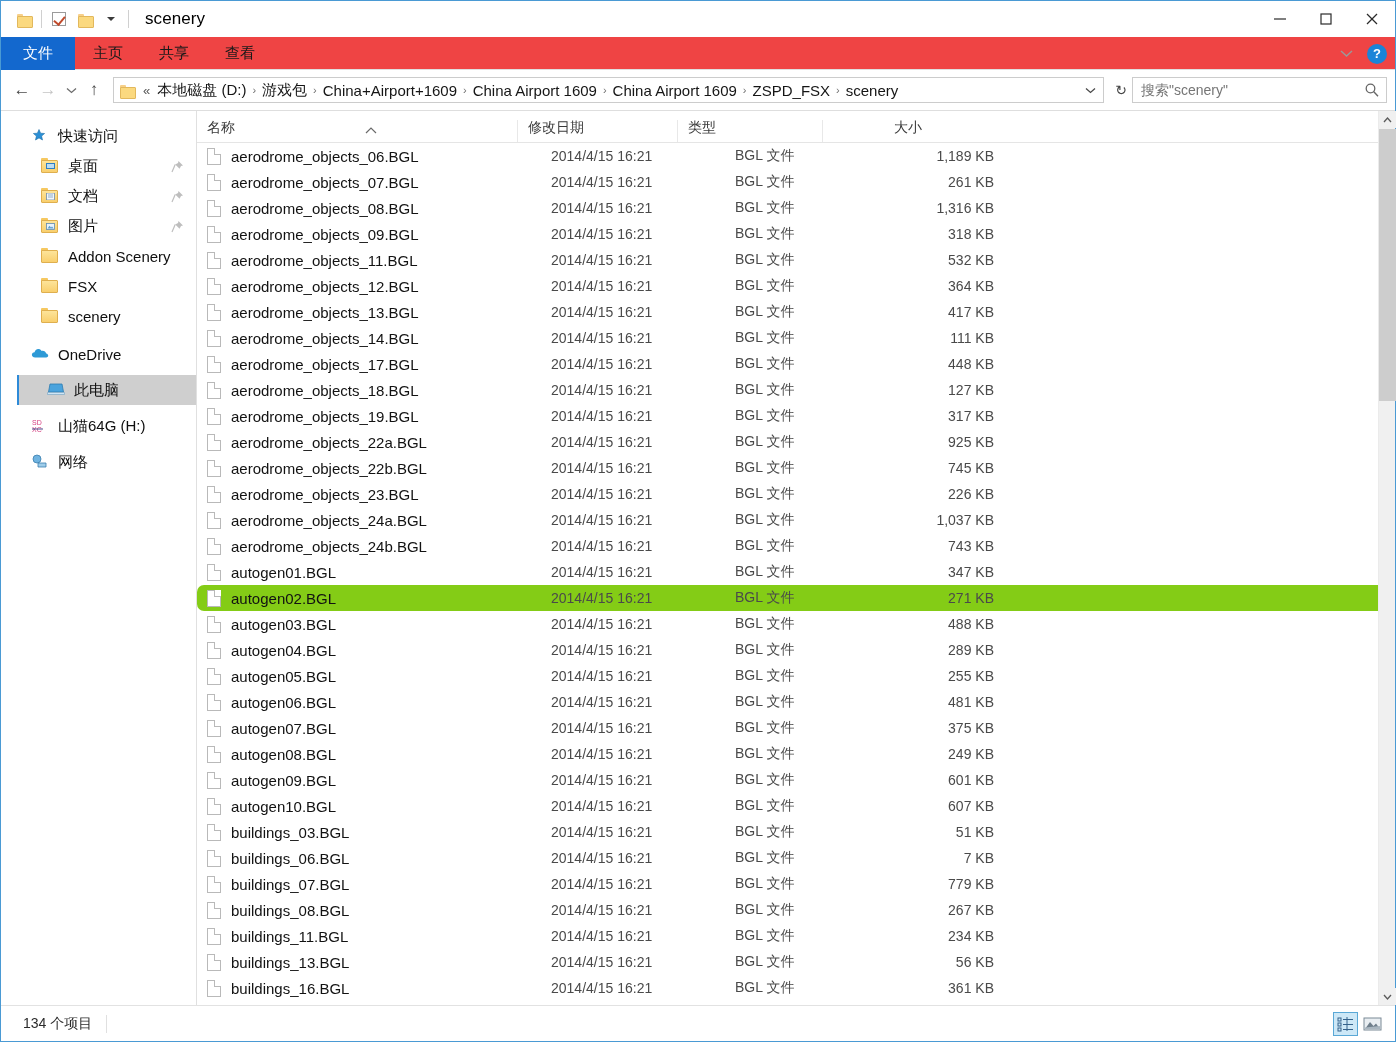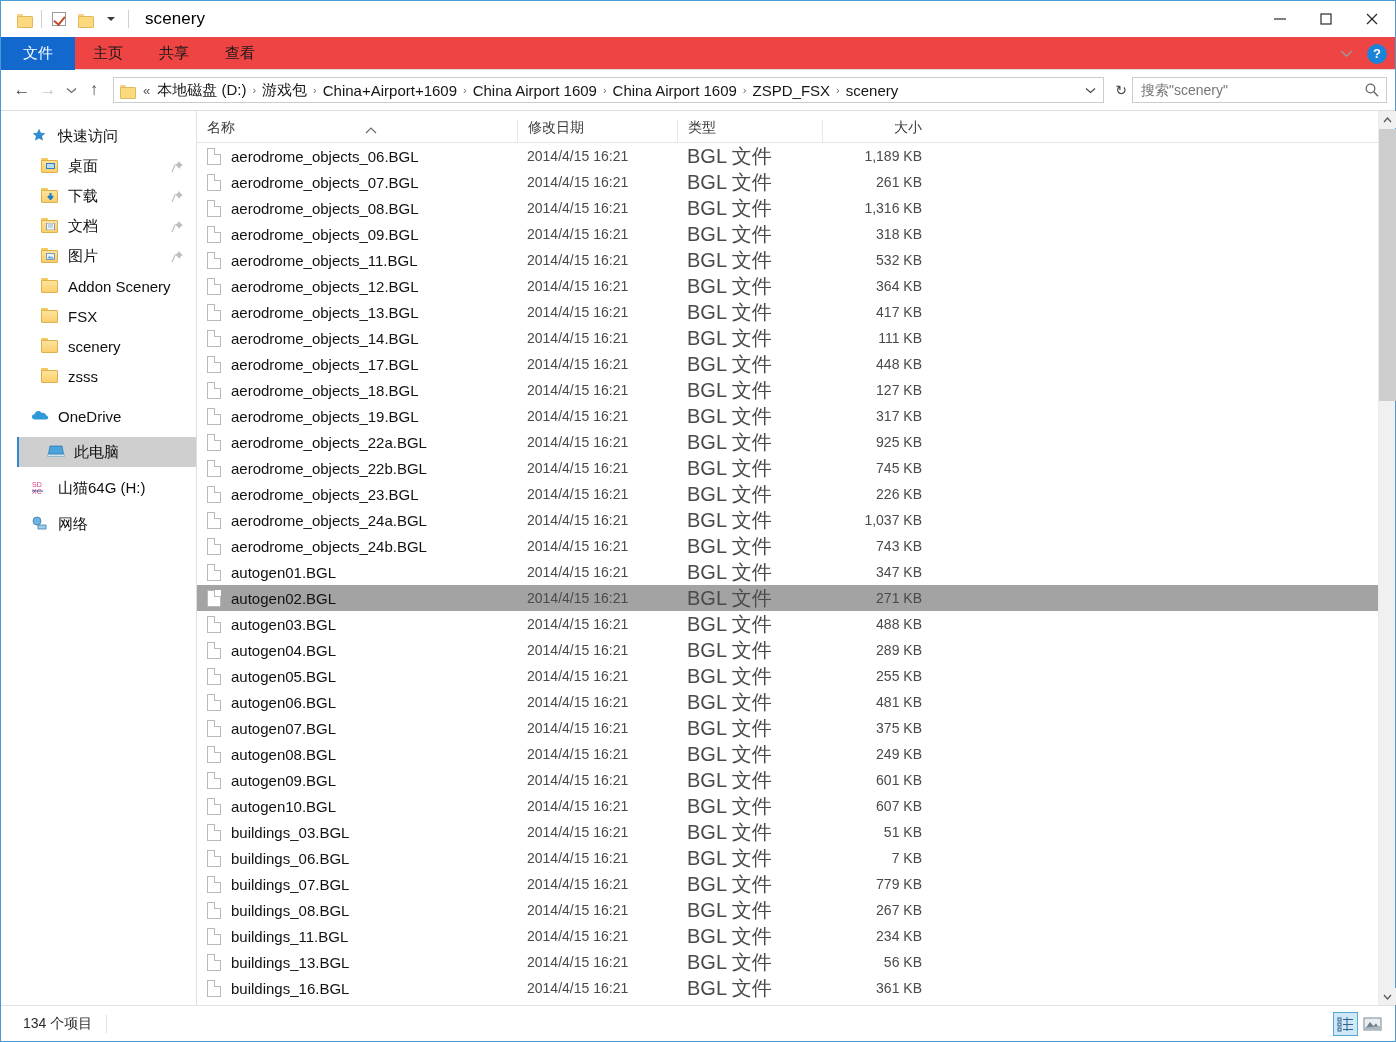--- a/index.html
+++ b/index.html
@@ -365,26 +365,27 @@
     flex: 1 1 auto;
     overflow: hidden;
     position: relative;
   }
   .row {
     height: 26px;
     display: flex;
     align-items: center;
     font-size: 15px;
     color: #121212;
-  }
-  .row.selected { background: #a3a3a3; }
+    gap: 24px;
+  }
+  .row.selected { background: #84cc16; border-radius: 7px; }
   .cell { display: flex; align-items: center; overflow: hidden; white-space: nowrap; }
   .cell.c-name { flex: 0 0 320px; padding-left: 10px; }
   .cell.c-date { flex: 0 0 160px; color: #4a4a4a; font-size: 14px; padding-left: 10px; }
-  .cell.c-type { flex: 0 0 145px; color: #4a4a4a; font-size: 20px; padding-left: 10px; }
+  .cell.c-type { flex: 0 0 145px; color: #4a4a4a; font-size: 14px; padding-left: 10px; }
   .cell.c-size { flex: 0 0 100px; color: #4a4a4a; font-size: 14px; justify-content: flex-end; padding-right: 0px; }
   .fileico {
     width: 14px; height: 17px;
     flex: 0 0 14px;
     margin-right: 10px;
     background: #ffffff;
     border: 1px solid #b9b9b9;
     position: relative;
   }
   .fileico::after {
@@ -595,34 +596,20 @@
         </span>
         <span class="navlabel">桌面</span>
         <span class="pin">
           <svg width="13" height="13" viewBox="0 0 13 13">
               <path d="M7.5 1 L12 5.5 L10 6 L8.6 8.8 L4.2 4.4 L7 3 Z" fill="#8a8a8a"></path>
               <line x1="4.2" y1="4.4" x2="1" y2="12" stroke="#8a8a8a" stroke-width="1.2"></line>
             </svg>
         </span>
       </div>
 
-      <div class="navitem lvl2">
-        <span class="navicon">
-          <span class="nf"><svg class="badge" viewBox="0 0 9 7">
-                <path d="M4.5 0 L4.5 4 M2 3 L4.5 6 L7 3" stroke="#1d7dc4" stroke-width="2" fill="none"></path>
-              </svg></span>
-        </span>
-        <span class="navlabel">下载</span>
-        <span class="pin">
-          <svg width="13" height="13" viewBox="0 0 13 13">
-              <path d="M7.5 1 L12 5.5 L10 6 L8.6 8.8 L4.2 4.4 L7 3 Z" fill="#8a8a8a"></path>
-              <line x1="4.2" y1="4.4" x2="1" y2="12" stroke="#8a8a8a" stroke-width="1.2"></line>
-            </svg>
-        </span>
-      </div>
 
       <div class="navitem lvl2">
         <span class="navicon">
           <span class="nf"><svg class="badge" viewBox="0 0 9 7">
                 <rect x="0.5" y="0" width="8" height="7" fill="#f2f6fa" stroke="#6e8ca8" stroke-width="0.8"></rect>
                 <line x1="2" y1="2" x2="7" y2="2" stroke="#7aa0c0" stroke-width="0.8"></line>
                 <line x1="2" y1="4" x2="7" y2="4" stroke="#7aa0c0" stroke-width="0.8"></line>
               </svg></span>
         </span>
         <span class="navlabel">文档</span>
@@ -658,24 +645,20 @@
       <div class="navitem lvl2">
         <span class="navicon"><span class="nf"></span></span>
         <span class="navlabel">FSX</span>
       </div>
 
       <div class="navitem lvl2">
         <span class="navicon"><span class="nf"></span></span>
         <span class="navlabel">scenery</span>
       </div>
 
-      <div class="navitem lvl2" style="margin-bottom:10px;">
-        <span class="navicon"><span class="nf"></span></span>
-        <span class="navlabel">zsss</span>
-      </div>
 
       <div class="navitem" style="margin-top:8px;">
         <span class="navicon">
           <svg width="18" height="14" viewBox="0 0 18 14">
               <path d="M4.2 11.5 C1.9 11.5 0.6 9.9 0.9 8.3 C1.2 6.9 2.5 6.2 3.6 6.3 C3.9 4 5.9 2.6 7.9 3 C9.2 3.2 10.1 4 10.6 5 C12.6 4.4 14.8 5.6 15.2 7.6 C16.6 7.9 17.4 9 17.2 10.1 C17 11 16.2 11.5 15.3 11.5 Z" fill="#2e9ad6"></path>
             </svg>
         </span>
         <span class="navlabel">OneDrive</span>
       </div>
 

